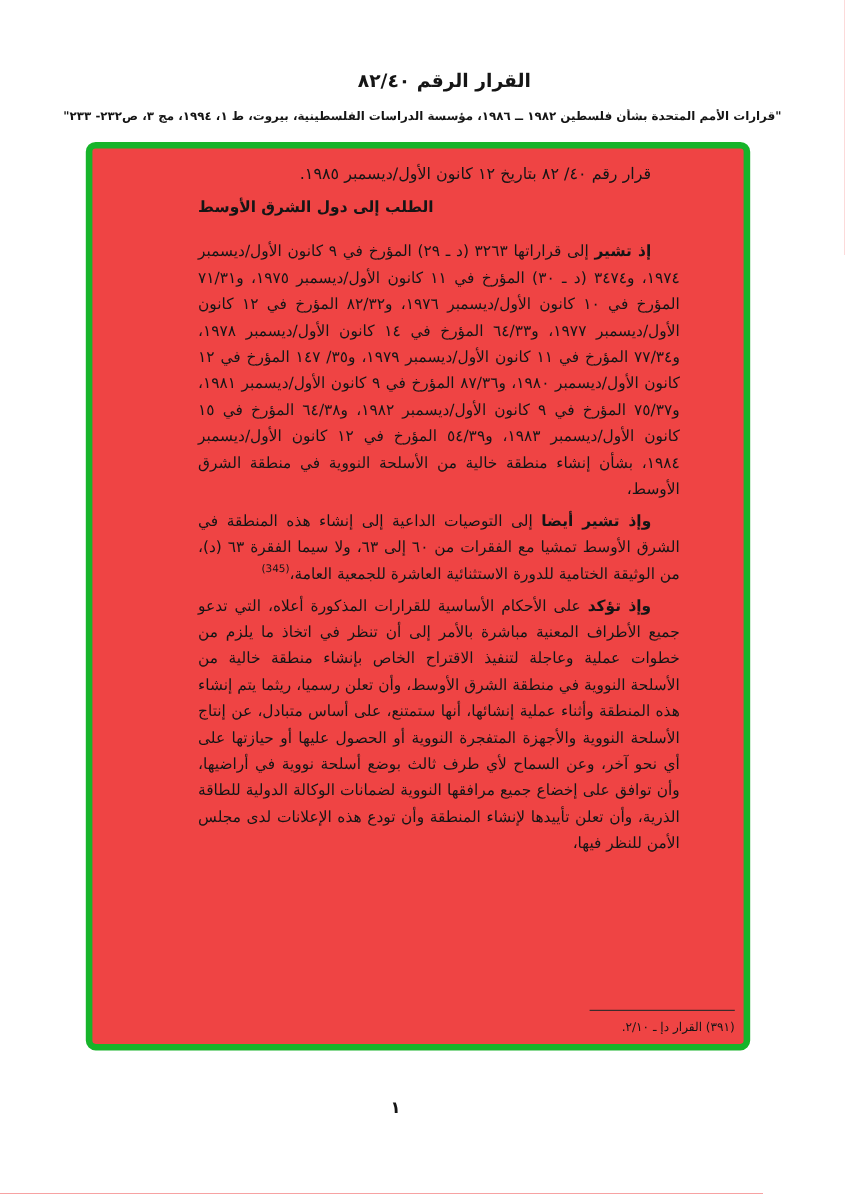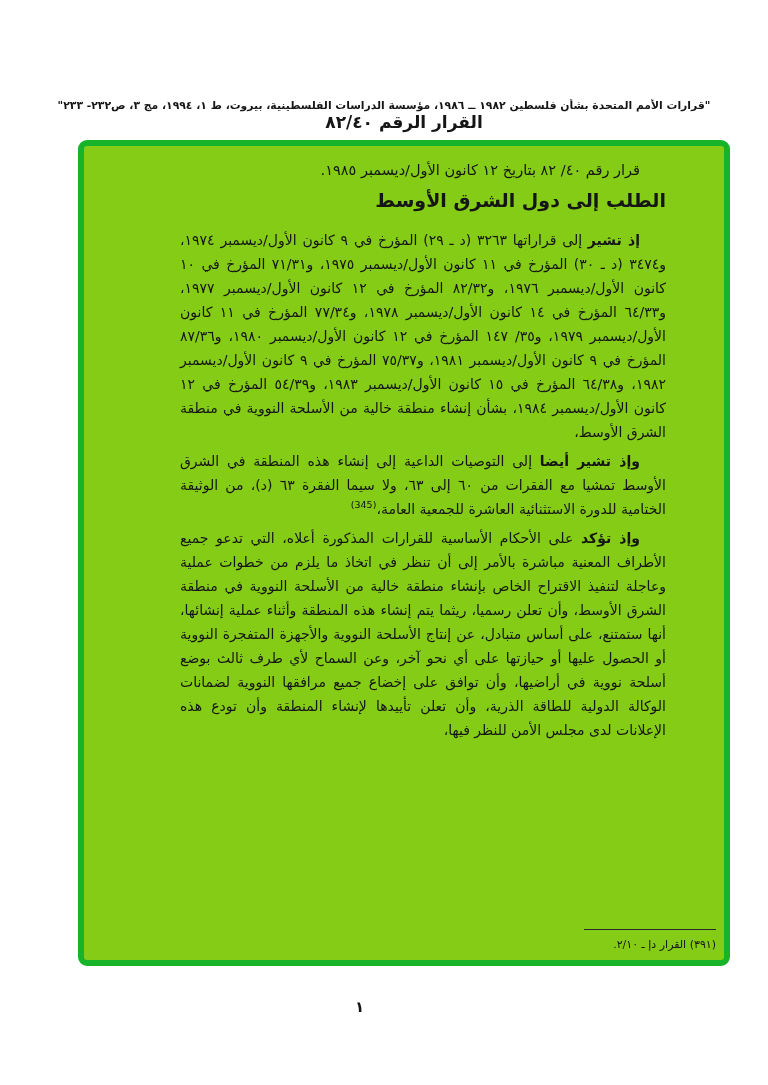--- a/index.html
+++ b/index.html
@@ -2,39 +2,39 @@
 <html lang="ar"><head>
 <meta charset="utf-8">
 <style>
   html,body{margin:0;padding:0;}
   body{
     width:768px;height:1085px;position:relative;background:#ffffff;
     font-family:"DejaVu Sans",sans-serif;color:#151515;overflow:hidden;
   }
   .header-title{
     position:absolute;top:64px;left:40px;right:0;text-align:center;
-    direction:rtl;font-size:17px;font-weight:bold;letter-spacing:.3px;margin-top:48px;
+    direction:rtl;font-size:17px;font-weight:bold;letter-spacing:.3px;
   }
   .source-line{
     position:absolute;top:99px;left:28px;right:28px;text-align:center;
     direction:rtl;font-size:10.8px;font-weight:bold;white-space:nowrap;overflow:hidden;
   }
   .doc-box{
-    position:absolute;left:78px;top:140px;width:592px;height:814px;
-    border:6px solid #17b42a;border-radius:9px;background:#84cc16;padding-left:48px;
+    position:absolute;left:78px;top:129px;width:592px;height:814px;
+    border:6px solid #17b42a;border-radius:9px;background:#ef4444;
   }
   .doc-inner{
     position:absolute;top:0;left:0;right:0;bottom:0;
     padding:10px 58px 0 96px;direction:rtl;
   }
   .intro-line{
     font-size:14.5px;line-height:24px;text-indent:26px;margin:2px 0 6px 0;
   }
   .doc-title{
-    text-align:right;font-weight:bold;font-size:19px;line-height:24px;
+    text-align:left;font-weight:bold;font-size:14px;line-height:24px;
     margin:4px 0 16px 0;
   }
   .para{
     text-align:justify;font-size:14px;line-height:24px;text-indent:26px;
     margin:0 0 5px 0;
   }
   .para .b{font-weight:bold;}
   .para sup{font-size:9.5px;line-height:0;}
   .footnote-area{
     position:absolute;left:0;right:8px;bottom:9px;direction:rtl;

